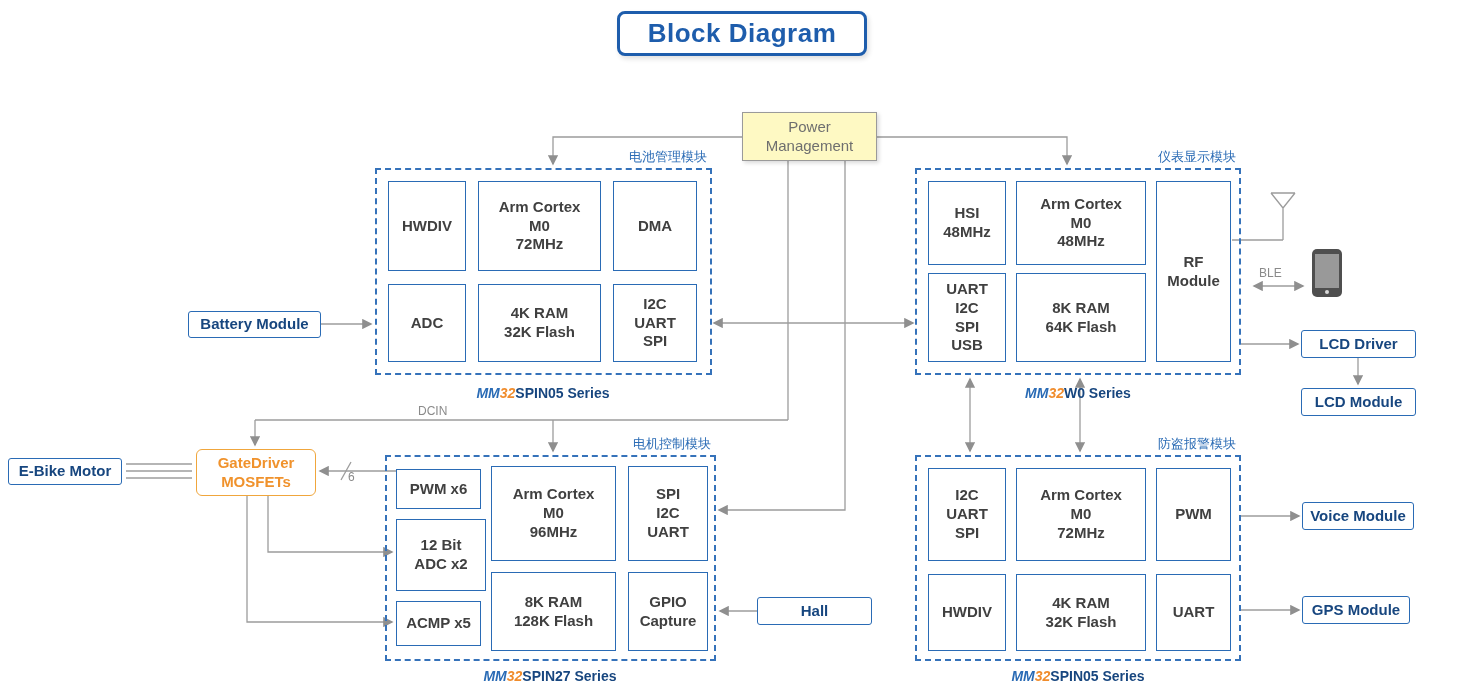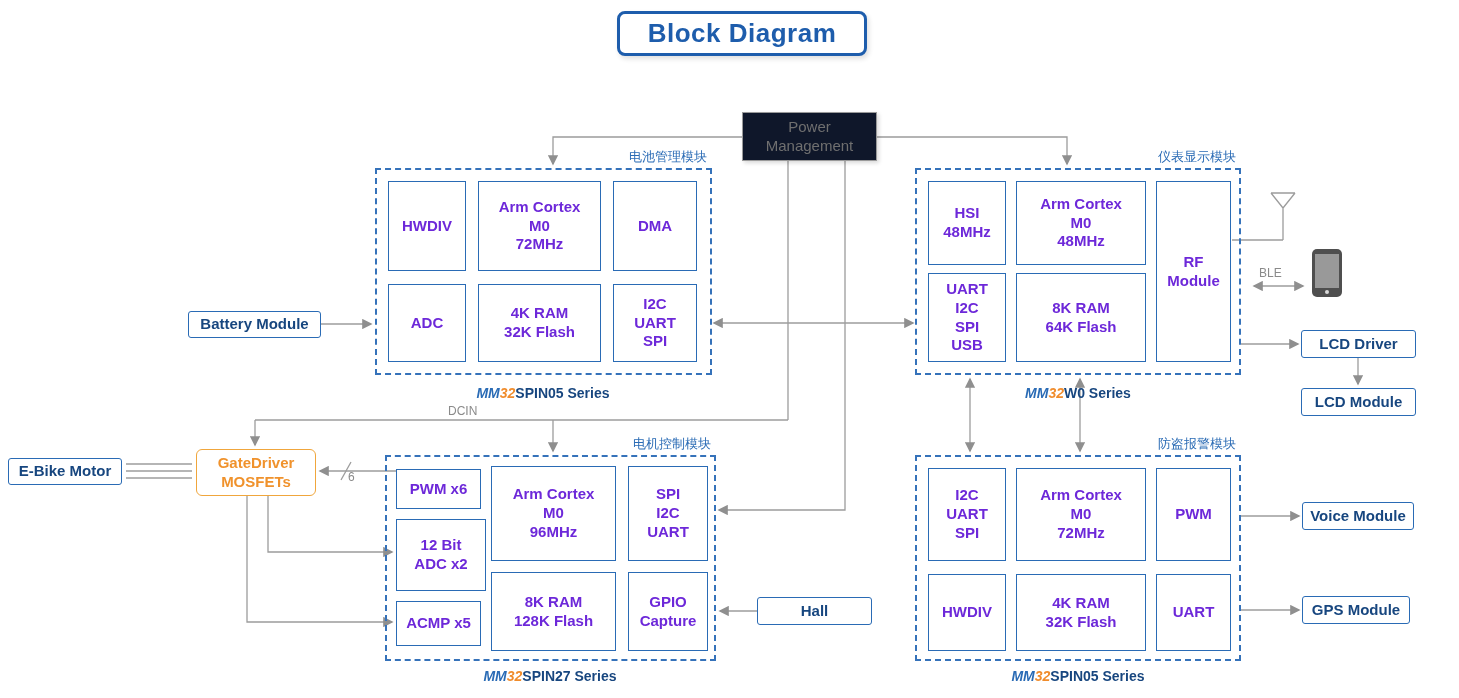--- a/index.html
+++ b/index.html
@@ -7,29 +7,29 @@
   .stage { position:relative; width:1459px; height:698px; background:#ffffff; overflow:hidden; }
 
   .title {
     position:absolute; display:flex; align-items:center; justify-content:center;
     border:3px solid #1e5dac; border-radius:8px; color:#1e5dac;
     font-size:26px; font-weight:700; letter-spacing:0.5px;
     box-shadow:2px 3px 5px rgba(0,0,0,0.12); background:#fff;
   }
   .pm {
     position:absolute; display:flex; align-items:center; justify-content:center;
-    border:1px solid #9a9a9a; background:#0f172a; color:#6f6f6f; font-size:15px;
+    border:1px solid #9a9a9a; background:#fef9c3; color:#6f6f6f; font-size:15px;
     text-align:center; white-space:pre-line; line-height:1.25;
     box-shadow:2px 2px 4px rgba(0,0,0,0.15);
   }
   .group { position:absolute; border:2px dashed #3572ba; }
   .group-label { position:absolute; color:#2a6bb5; font-size:13px; text-align:right; font-weight:400; }
   .cell {
     position:absolute; display:flex; align-items:center; justify-content:center;
-    border:1.5px solid #2a6bb5; background:#fff; color:#6d28d9;
+    border:1.5px solid #2a6bb5; background:#fff; color:#404040;
     font-size:15px; font-weight:700; text-align:center; white-space:pre-line; line-height:1.25;
   }
   .series { position:absolute; text-align:center; font-size:14px; font-weight:700; }
   .series .mm   { color:#2a6bb5; font-style:italic; }
   .series .num  { color:#f08c2c; font-style:italic; }
   .series .rest { color:#17467f; }
   .periph {
     position:absolute; display:flex; align-items:center; justify-content:center;
     border:1.5px solid #2a6bb5; border-radius:3px; background:#fff; color:#17467f;
     font-size:15px; font-weight:600; text-align:center; white-space:pre-line; line-height:1.25;
@@ -165,21 +165,21 @@
   <div class="periph" style="left:188px; top:311px; width:133px; height:27px;">Battery Module</div>
   <div class="periph" style="left:8px; top:458px; width:114px; height:27px;">E-Bike Motor</div>
   <div class="periph gate" style="left:196px; top:449px; width:120px; height:47px;">GateDriver
 MOSFETs</div>
   <div class="periph" style="left:757px; top:597px; width:115px; height:28px;">Hall</div>
   <div class="periph" style="left:1301px; top:330px; width:115px; height:28px;">LCD Driver</div>
   <div class="periph" style="left:1301px; top:388px; width:115px; height:28px;">LCD Module</div>
   <div class="periph" style="left:1302px; top:502px; width:112px; height:28px;">Voice Module</div>
   <div class="periph" style="left:1302px; top:596px; width:108px; height:28px;">GPS Module</div>
 
-  <div class="tinylabel" style="left:448px; top:404px;">DCIN</div>
+  <div class="tinylabel" style="left:418px; top:404px;">DCIN</div>
   <div class="tinylabel" style="left:1259px; top:266px;">BLE</div>
   <div class="tinylabel" style="left:348px; top:470px;">6</div>
 
   <div class="phone" style="left:1312px; top:249px; width:30px; height:48px;">
     <div class="phone-screen"></div>
   </div>
 
 </div>
 
 </body></html>

